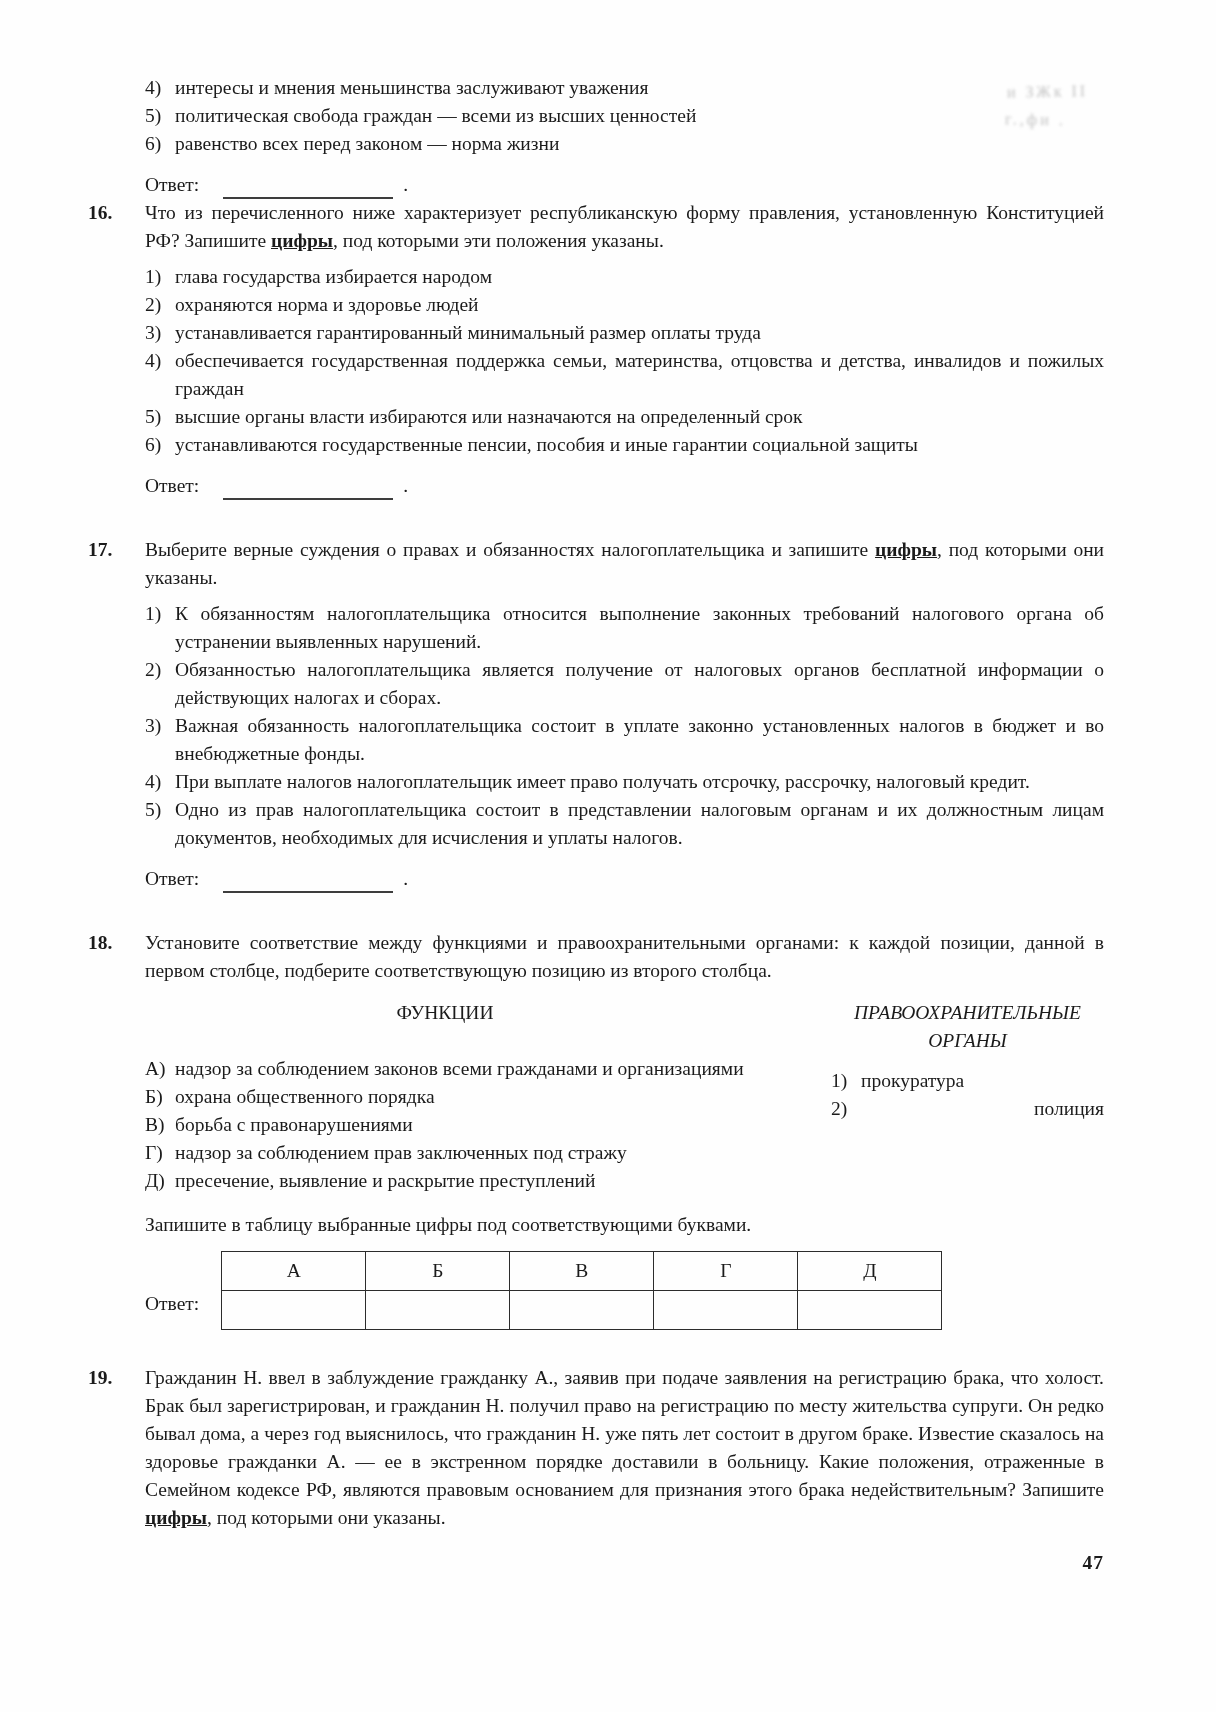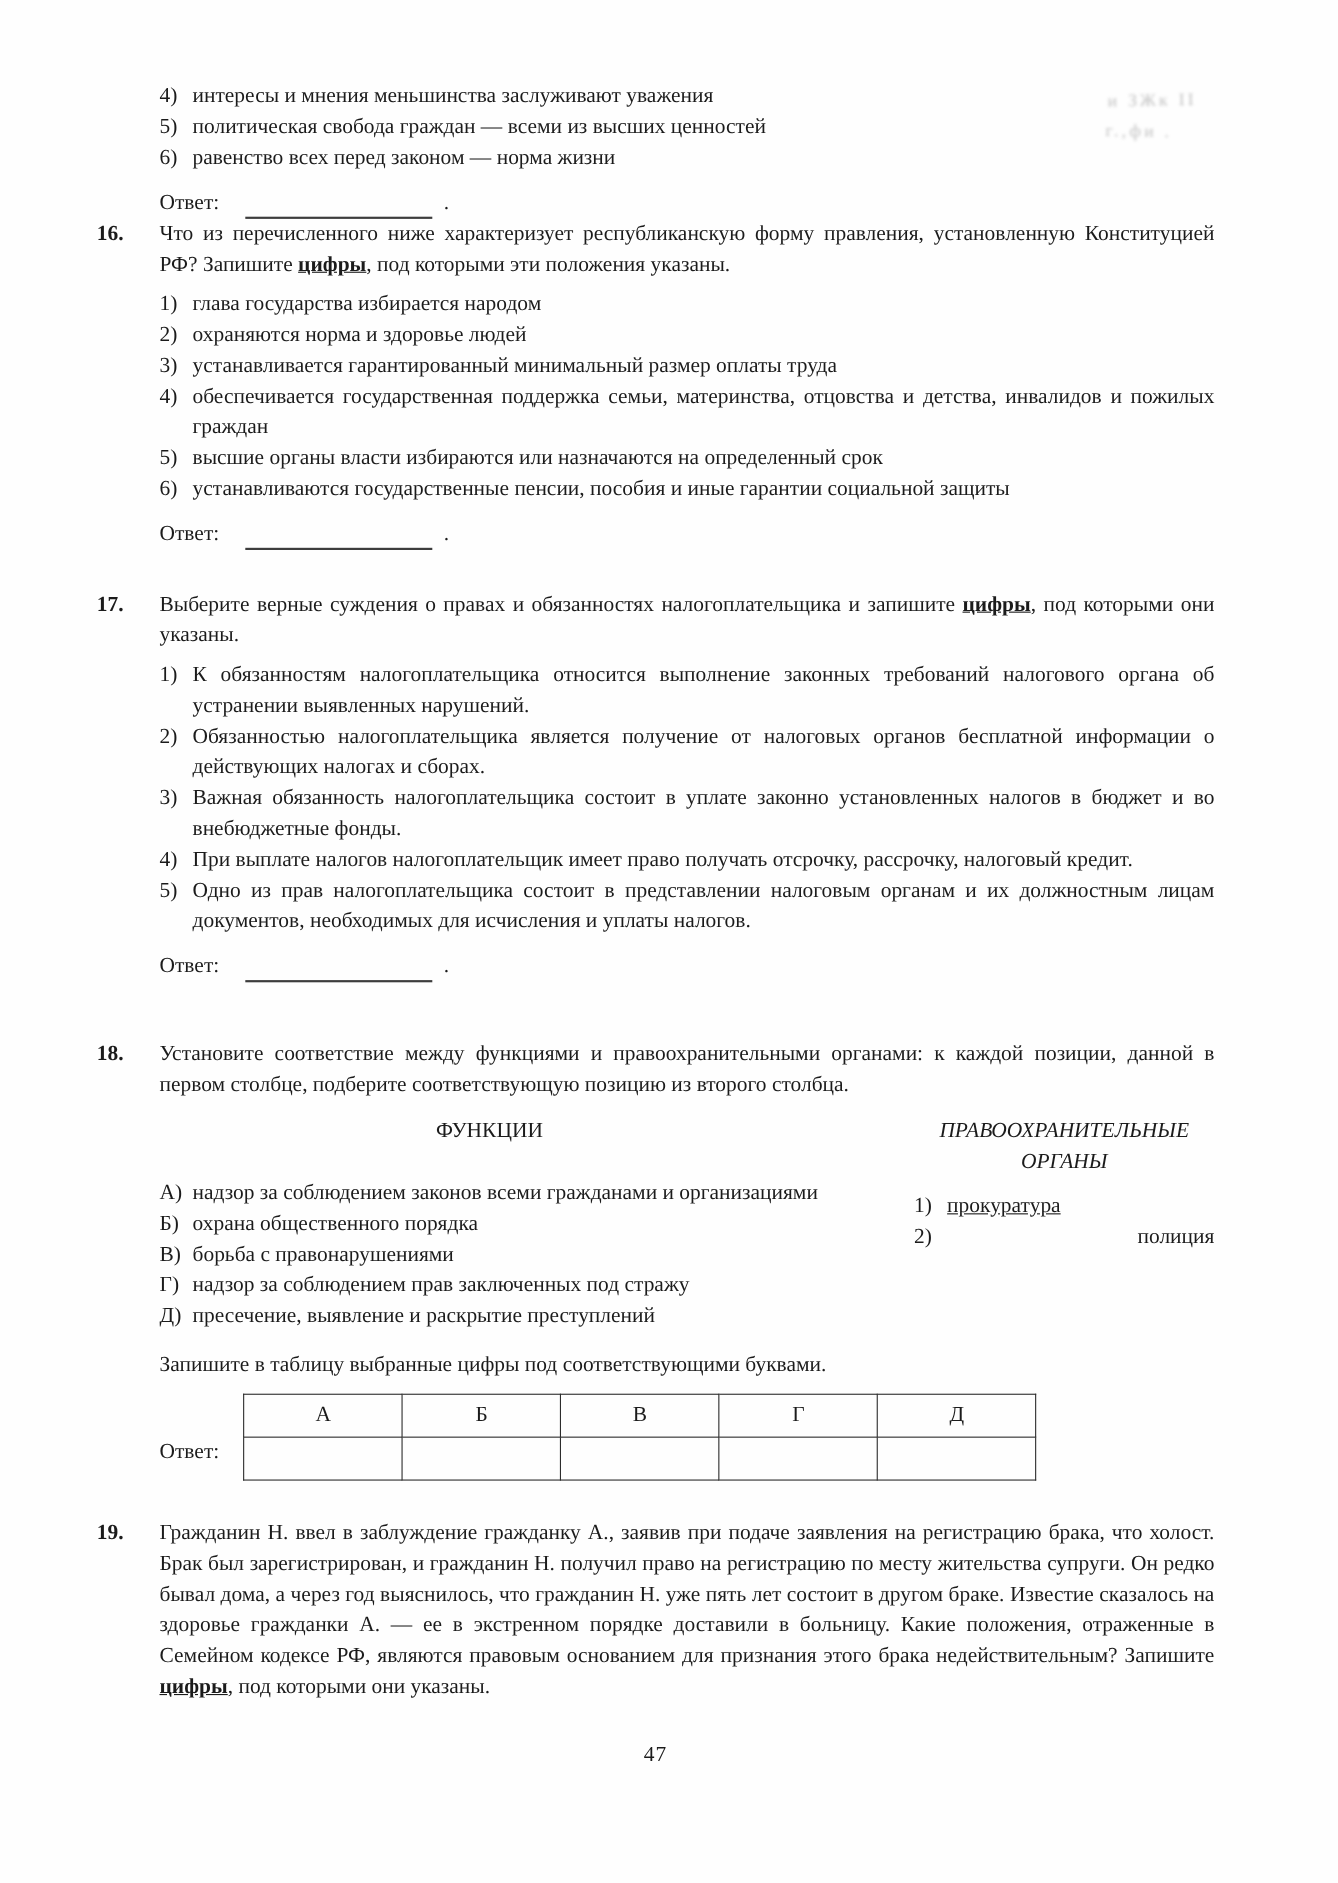--- a/index.html
+++ b/index.html
@@ -68,23 +68,23 @@
     width:144px; height:39px;
     border:1.8px solid #2c2c2c;
     text-align:center;
     font-size:19.5px;
     padding:0;
   }
 
   .q19-text { text-align:justify; }
 
   .page-number {
-    text-align:center;
-    margin-top:34px;
-    font-weight:normal;
+    text-align:right;
+    margin-top:17px;
+    font-weight:bold;
     letter-spacing:1px;
   }
 </style>
 </head>
 <body>
 
 <div class="page">
 
   <span class="artifact a1">и ЗЖк ІІ</span>
   <span class="artifact a2">г.,фи .</span>
@@ -176,21 +176,21 @@
         </div>
       </div>
       <div class="answer-row">
         <span class="answer-label">Ответ:</span>
         <span class="answer-blank"></span>
         <span class="answer-period">.</span>
       </div>
     </div>
   </div>
 
-  <div class="block" style="margin-top:52px;">
+  <div class="block" style="margin-top:36px;">
     <div class="q-num">18.</div>
     <div class="q-body">
       <div class="intro">Установите соответствие между функциями и правоохранительными органами: к каждой позиции, данной в первом столбце, подберите соответствующую позицию из второго столбца.</div>
 
       <div class="match">
         <div class="match-left">
           <div class="col-header">ФУНКЦИИ</div>
           <div class="items">
             <div class="item">
               <span class="item-num">А)</span>
@@ -215,21 +215,21 @@
           </div>
         </div>
         <div class="match-right">
           <div class="col-header">
             <div>ПРАВООХРАНИТЕЛЬНЫЕ</div>
             <div>ОРГАНЫ</div>
           </div>
           <div class="items">
             <div class="item">
               <span class="item-num">1)</span>
-              <span class="item-text" style="text-align:left;text-decoration:underline;">прокуратура</span>
+              <span class="item-text" style="text-align:left;">прокуратура</span>
             </div>
             <div class="item">
               <span class="item-num">2)</span>
               <span class="item-text" style="text-align:right;">полиция</span>
             </div>
           </div>
         </div>
       </div>
 
       <div class="instruction">Запишите в таблицу выбранные цифры под соответствующими буквами.</div>

